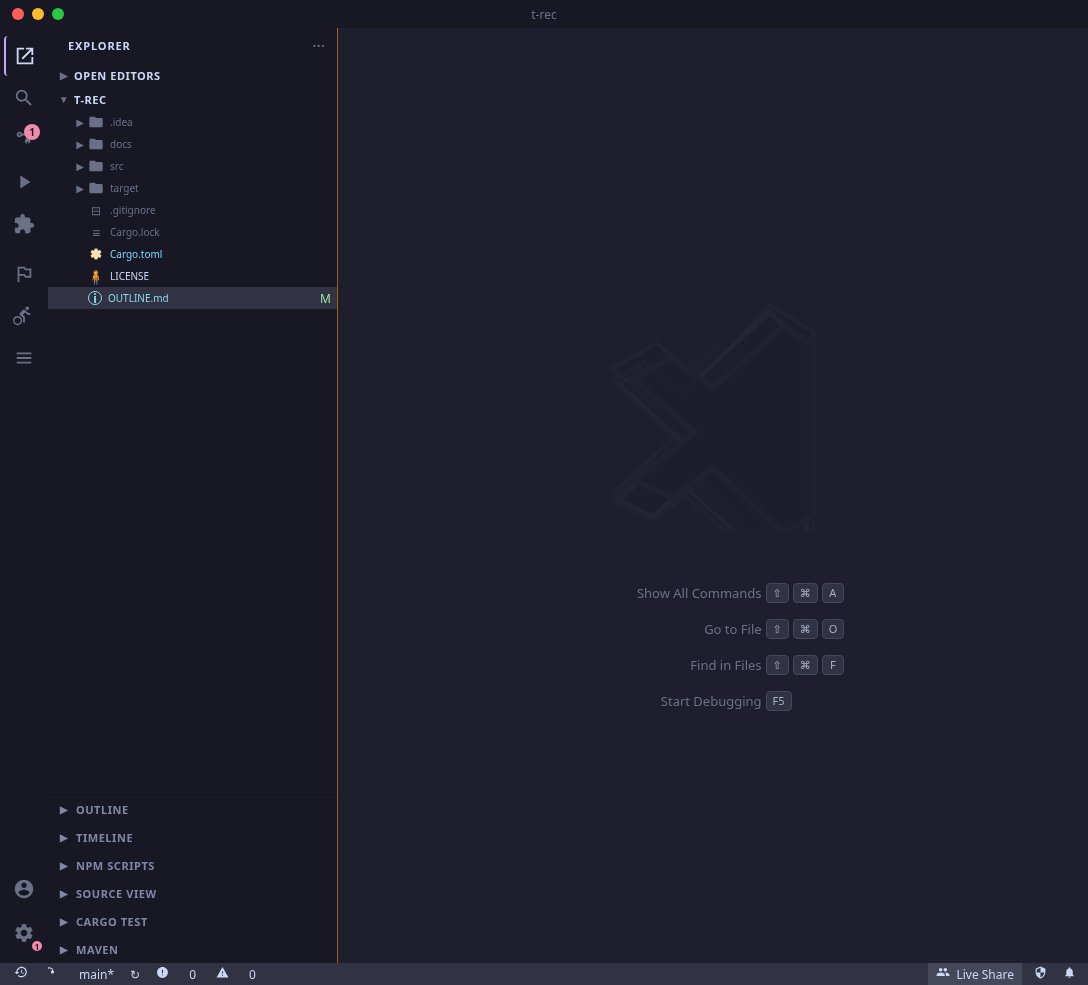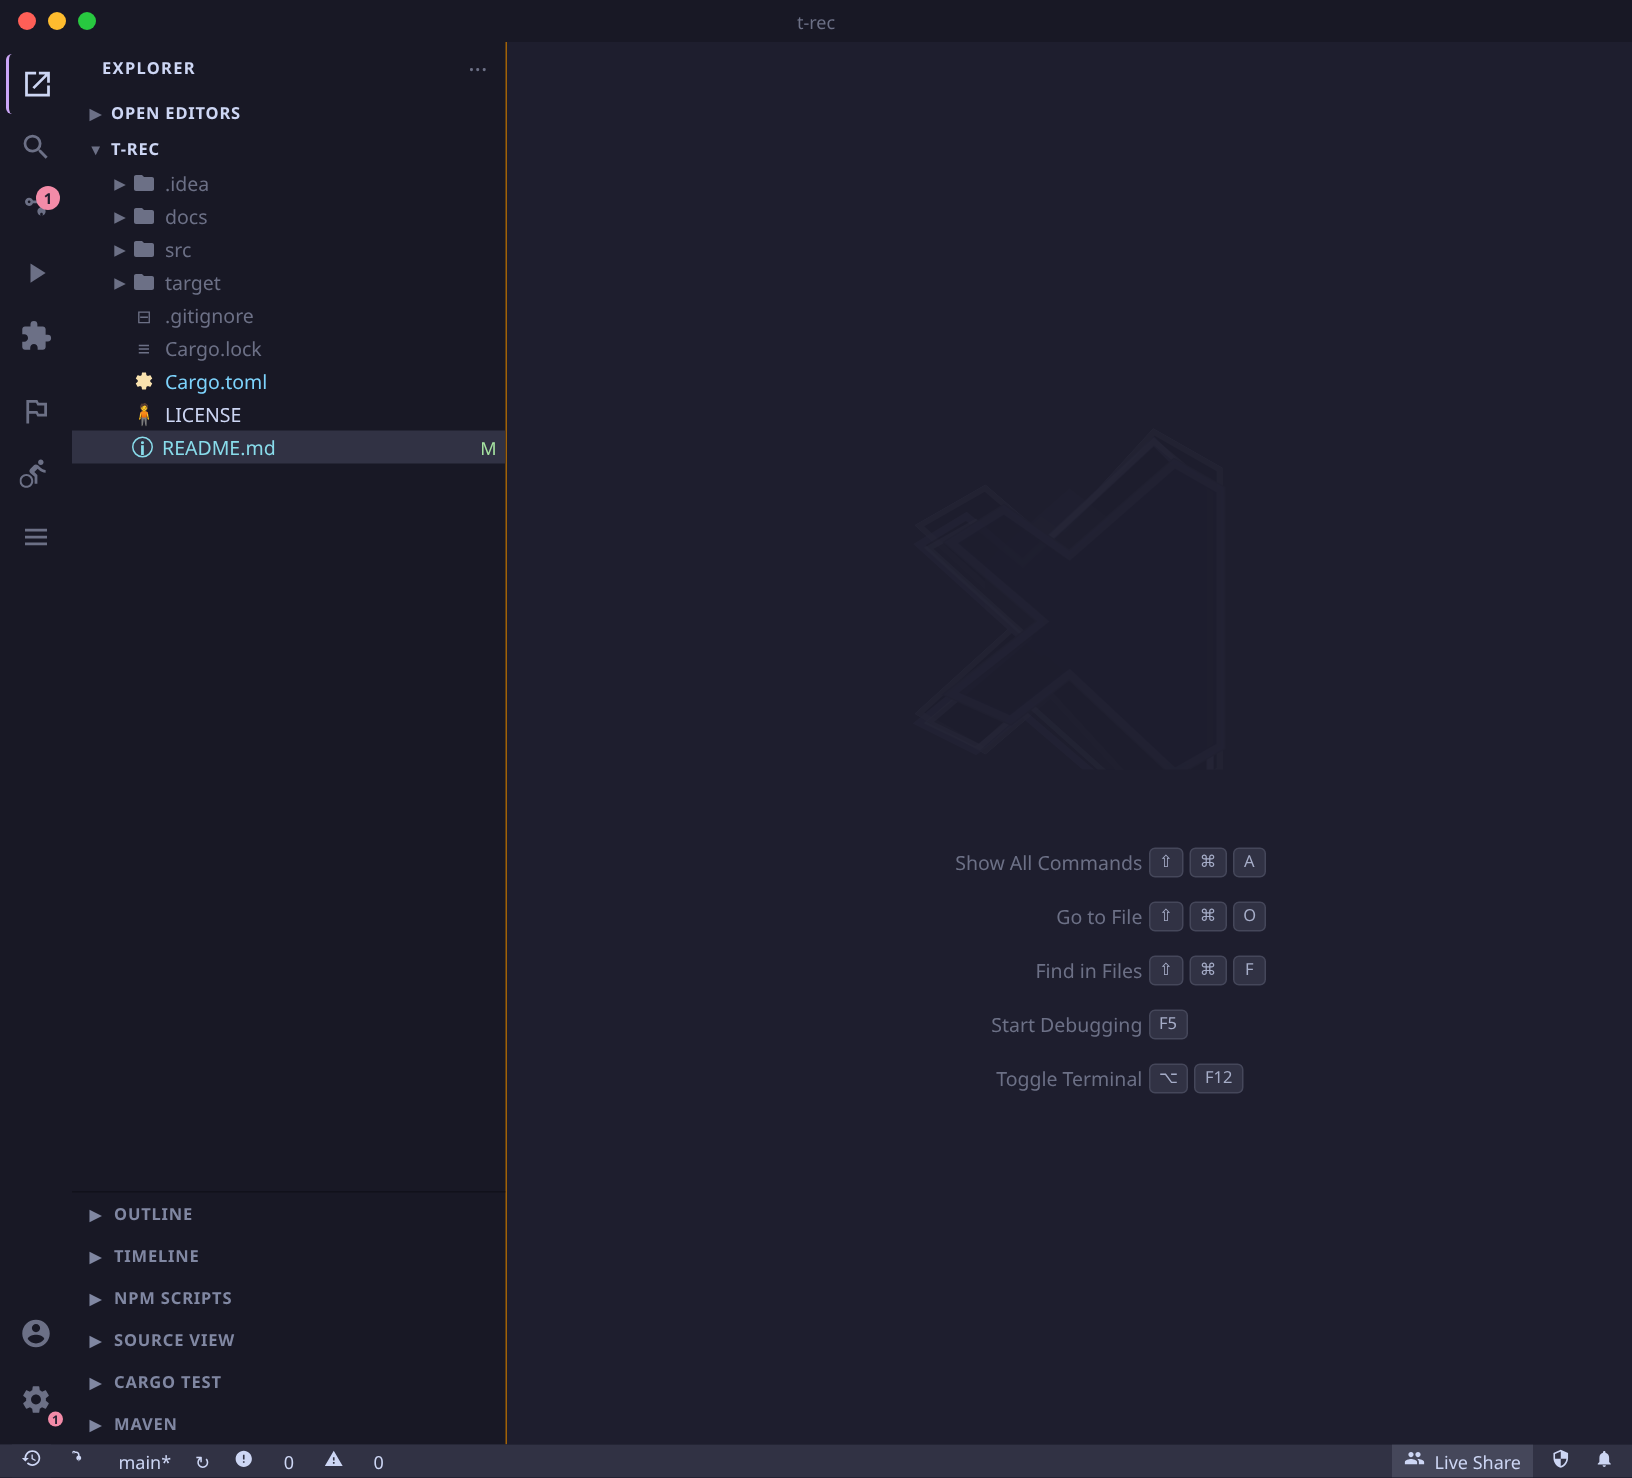--- a/index.html
+++ b/index.html
@@ -179,21 +179,21 @@
       width: 16px;
       height: 16px;
       display: flex;
       align-items: center;
       justify-content: center;
       margin-right: 6px;
       font-size: 13px;
       flex-shrink: 0;
     }
     .tree-item-label {
-      font-size: 13px;
+      font-size: 10px;
       flex: 1;
       white-space: nowrap;
       overflow: hidden;
       text-overflow: ellipsis;
     }
     .tree-item-badge {
       margin-right: 8px;
       font-size: 12px;
       color: #a6e3a1;
     }
@@ -517,21 +517,21 @@
 
         <div class="tree-item indent-1">
           <span style="width:16px;"></span>
           <span class="tree-item-icon" style="font-size:14px;">🧍</span>
           <span class="tree-item-label" style="color:#cdd6f4;">LICENSE</span>
         </div>
 
         <div class="tree-item indent-1 selected">
           <span style="width:16px;"></span>
           <span class="tree-item-icon color-cyan" style="font-size:12px; font-weight:bold; border:1px solid #89dceb; border-radius:50%; width:14px; height:14px; display:flex; align-items:center; justify-content:center;">i</span>
-          <span class="tree-item-label color-cyan">README.md</span>
+          <span class="tree-item-label color-cyan">OUTLINE.md</span>
           <span class="tree-item-badge" style="color:#a6e3a1; margin-right:6px; font-size:12px;">M</span>
         </div>
 
       </div>
     </div>
 
     <div class="sidebar-bottom">
       <div class="sidebar-section-row">
         <span class="sidebar-section-arrow">▶</span>
         <span>OUTLINE</span>
@@ -613,27 +613,20 @@
           </div>
         </div>
 
         <div class="shortcut-row">
           <span class="shortcut-label">Start Debugging</span>
           <div class="shortcut-keys">
             <span class="kbd">F5</span>
           </div>
         </div>
 
-        <div class="shortcut-row">
-          <span class="shortcut-label">Toggle Terminal</span>
-          <div class="shortcut-keys">
-            <span class="kbd">⌥</span>
-            <span class="kbd">F12</span>
-          </div>
-        </div>
       </div>
     </div>
   </div>
 
 </div>
 
 <div class="status-bar">
   <div class="status-left">
 
     <div class="status-item" style="background:#313244; padding: 0 6px;">

